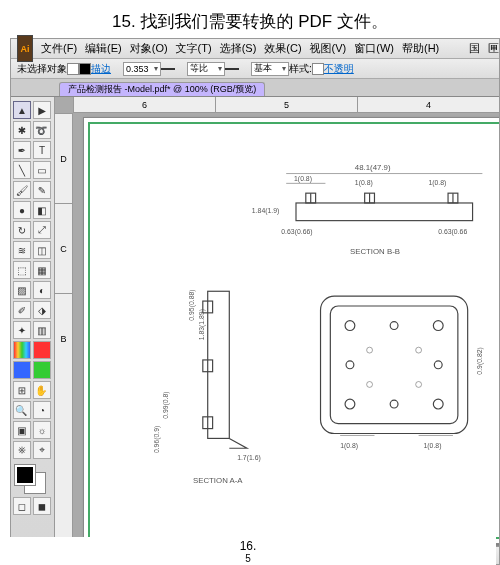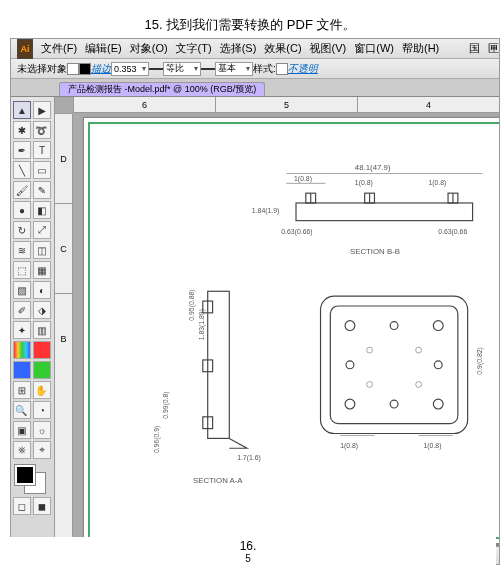--- a/index.html
+++ b/index.html
@@ -1,28 +1,28 @@
 <!DOCTYPE html>
 <html><head>
 <meta charset="utf-8">
 <style>
   * { box-sizing: border-box; margin: 0; padding: 0; }
   body { font-family: Arial, sans-serif; font-size: 10px; background: #fff; width: 500px; height: 565px; overflow: hidden; position: relative; }
-  .caption { text-align: center; font-size: 13px; padding: 16px 0 6px; }
+  .caption { text-align: center; font-size: 17px; padding: 10px 0 6px; }
   .app { position: absolute; left: 10px; top: 38px; right: 0; bottom: 0; background: #d8d8d8; border: 1px solid #999; }
   .menubar { display: flex; align-items: center; height: 20px; background: linear-gradient(#eee,#ddd); border-bottom: 1px solid #aaa; gap: 8px; padding-left: 6px; font-size: 11px; }
-  .menubar .logo { width: 16px; height: 20px; background: #5a3a1c; color: #f90; font-weight: bold; display: flex; align-items: center; justify-content: center; font-size: 9px; border: 1px solid #444; }
+  .menubar .logo { width: 16px; height: 27px; background: #5a3a1c; color: #f90; font-weight: bold; display: flex; align-items: center; justify-content: center; font-size: 9px; border: 1px solid #444; }
   .menubar span { cursor: default; }
   .toolbar { display: flex; align-items: center; height: 20px; background: linear-gradient(#eee,#ddd); border-bottom: 1px solid #aaa; padding: 0 6px; font-size: 10px; }
   .toolbar .label { white-space: nowrap; }
-  .toolbar .link { color: #06c; text-decoration: underline; font-style: italic; }
+  .toolbar .link { color: #06c; text-decoration: underline; }
   .toolbar .sq { width: 12px; height: 12px; border: 1px solid #888; background: #fff; }
   .toolbar .dash { width: 14px; height: 2px; background: #333; }
   .toolbar select, .toolbar .dd { height: 14px; font-size: 9px; border: 1px solid #999; background: #fff; padding: 0 2px; }
-  .toolbar .dd { min-width: 38px; display: inline-flex; align-items: center; justify-content: space-between; }
+  .toolbar .dd { min-width: 38px; display: inline-flex; align-items: center; justify-content: space-between; margin-left: 12px; }
   .toolbar .dd::after { content: "▾"; font-size: 8px; color: #555; margin-left: 2px; }
   .tabbar { display: flex; height: 18px; align-items: flex-end; padding-left: 48px; background: #ccc; border-bottom: 1px solid #888; }
   .tab { background: #c4b5fd; border: 1px solid #999; border-bottom: none; border-radius: 3px 3px 0 0; padding: 0 8px; font-size: 9px; }
   .main { position: absolute; top: 58px; left: 0; right: 0; bottom: 0; display: flex; }
   .toolbox { width: 44px; background: linear-gradient(#e4e4e4,#d6d6d6); border-right: 1px solid #999; display: flex; flex-wrap: wrap; align-content: flex-start; padding: 4px 2px; gap: 2px; position: relative; }
   .tool { width: 18px; height: 18px; border: 1px solid #aaa; background: #f4f4f4; display: flex; align-items: center; justify-content: center; font-size: 10px; color: #333; cursor: pointer; }
   .tool.hl { background: #dde; border-color: #668; }
   .swatch { position: relative; width: 36px; height: 30px; margin-top: 4px; margin-left: 2px; }
   .sw1 { position: absolute; width: 20px; height: 20px; background: #000; border: 2px solid #fff; outline: 1px solid #888; left: 0; top: 0; }
   .sw2 { position: absolute; width: 20px; height: 20px; background: #fff; border: 2px solid #fff; outline: 1px solid #888; left: 10px; top: 8px; }

